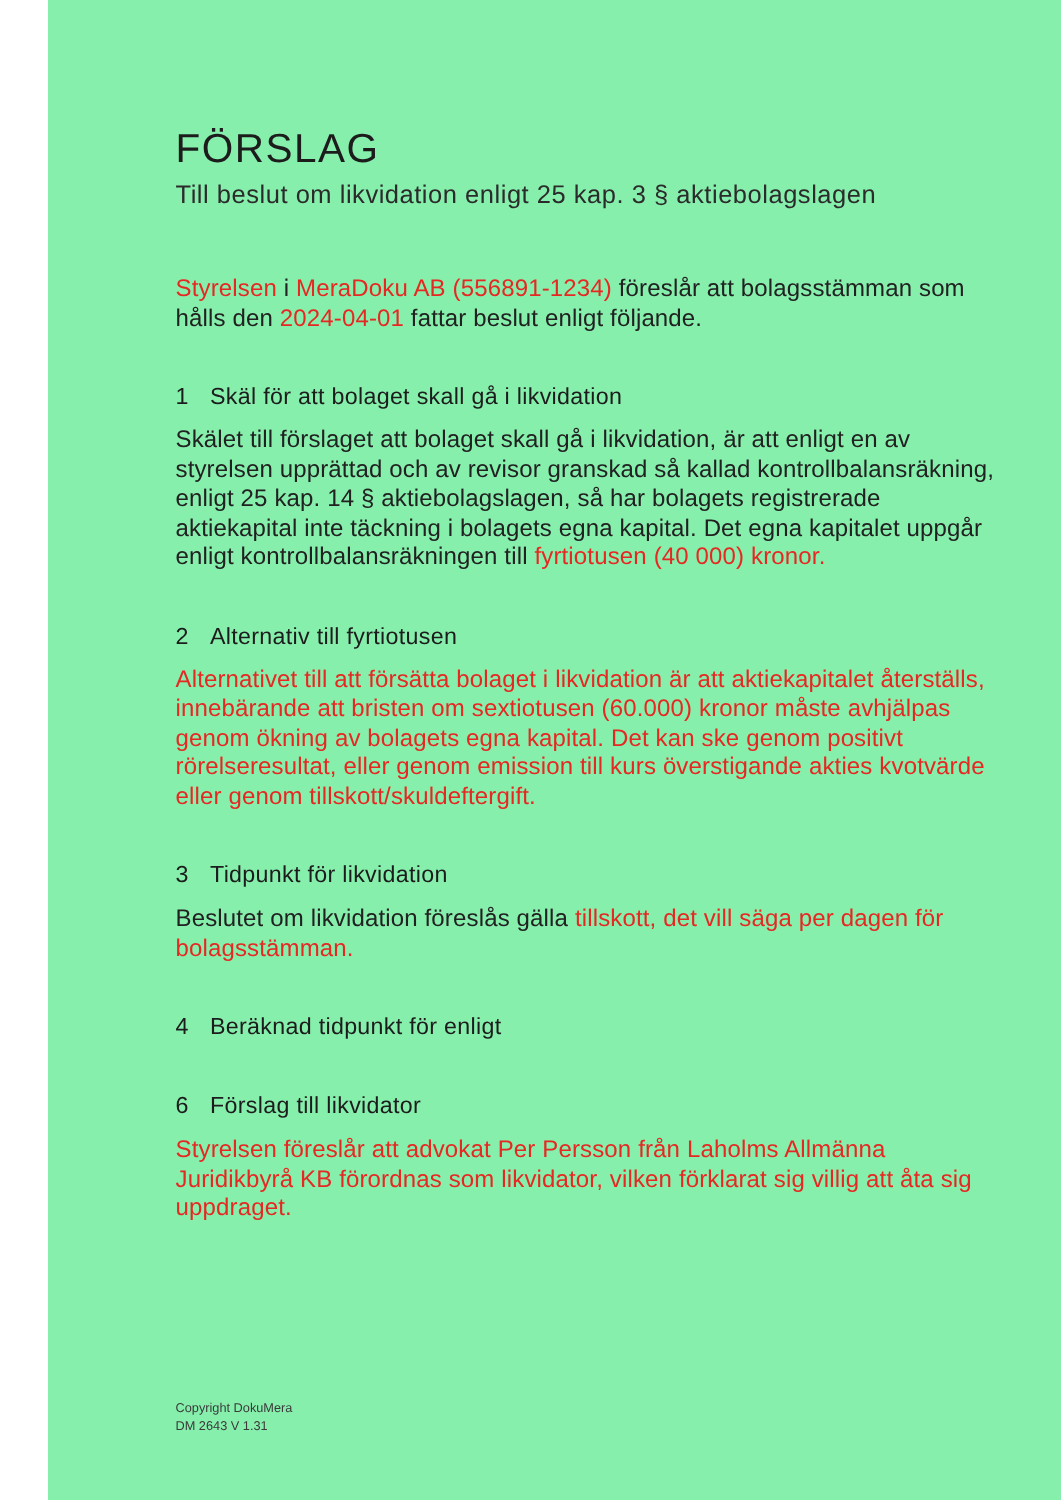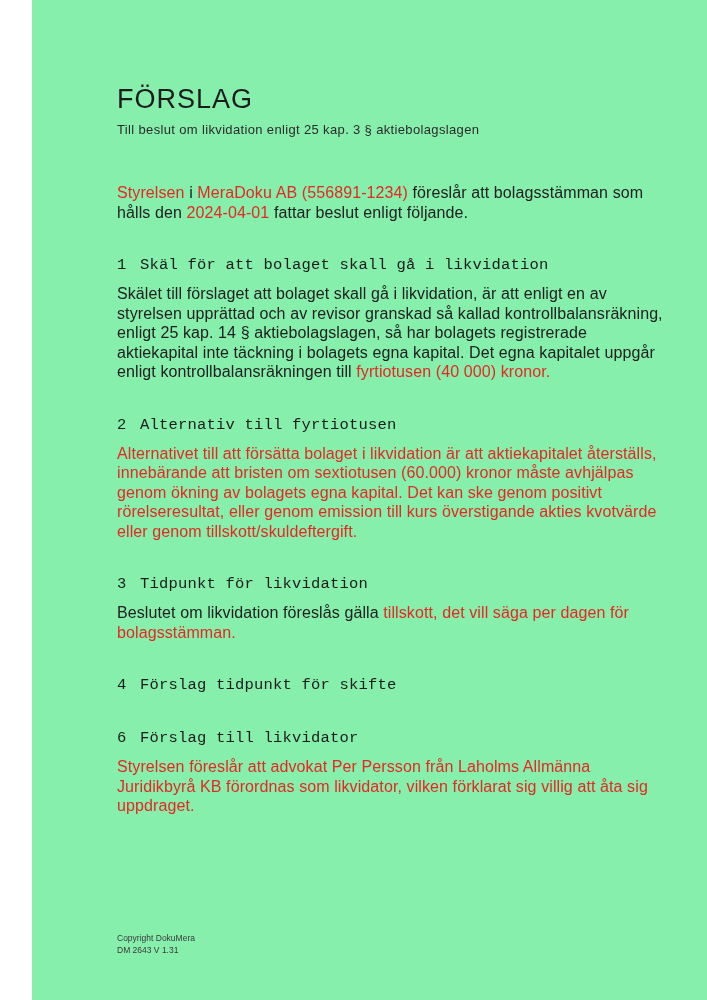--- a/index.html
+++ b/index.html
@@ -26,21 +26,21 @@
   .doc-title {
     margin: 84px 0 0 0;
     font-size: 27px;
     line-height: 30px;
     font-weight: 400;
     letter-spacing: 1px;
     color: #1c1c1c;
   }
   .doc-subtitle {
     margin-top: 7px;
-    font-size: 13px;
+    font-size: 17px;
     line-height: 17px;
     letter-spacing: 0.35px;
     color: #2b2b2b;
   }
   p.body-par {
     margin: 0 0 15px 0;
     font-size: 16px;
     line-height: 19.5px;
     letter-spacing: 0.1px;
     color: #212121;
@@ -48,21 +48,20 @@
   .intro-par {
     margin-top: 45px !important;
   }
   h2.section-heading {
     margin: 33px 0 9px 0;
     font-size: 15.5px;
     line-height: 20px;
     font-weight: 400;
     letter-spacing: 0.2px;
     color: #1c1c1c;
-    font-family: Liberation Mono, monospace;
   }
   .section-number {
     display: inline-block;
     width: 23px;
   }
   .seg-red { color: var(--accent-red, #e62823); }
   .seg-black { color: #212121; }
   .page-number {
     position: absolute;
     top: 916px;
@@ -101,21 +100,21 @@
       <h2 class="section-heading"><span class="section-number">2</span><span>Alternativ till fyrtiotusen</span></h2>
       <p class="body-par"><span class="seg-red">Alternativet till att försätta bolaget i likvidation är att aktiekapitalet återställs, innebärande att bristen om sextiotusen (60.000) kronor måste avhjälpas genom ökning av bolagets egna kapital. Det kan ske genom positivt rörelseresultat, eller genom emission till kurs överstigande akties kvotvärde eller genom tillskott/skuldeftergift.</span></p>
     </section>
 
     <section>
       <h2 class="section-heading"><span class="section-number">3</span><span>Tidpunkt för likvidation</span></h2>
       <p class="body-par"><span class="seg-black">Beslutet om likvidation föreslås gälla </span><span class="seg-red">tillskott, det vill säga per dagen för bolagsstämman.</span></p>
     </section>
 
     <section>
-      <h2 class="section-heading"><span class="section-number">4</span><span>Förslag tidpunkt för skifte</span></h2>
+      <h2 class="section-heading"><span class="section-number">4</span><span>Beräknad tidpunkt för enligt</span></h2>
     </section>
 
     <section>
     </section>
 
     <section>
       <h2 class="section-heading"><span class="section-number">6</span><span>Förslag till likvidator</span></h2>
       <p class="body-par"><span class="seg-red">Styrelsen föreslår att advokat Per Persson från Laholms Allmänna Juridikbyrå KB förordnas som likvidator, vilken förklarat sig villig att åta sig uppdraget.</span></p>
     </section>
 

